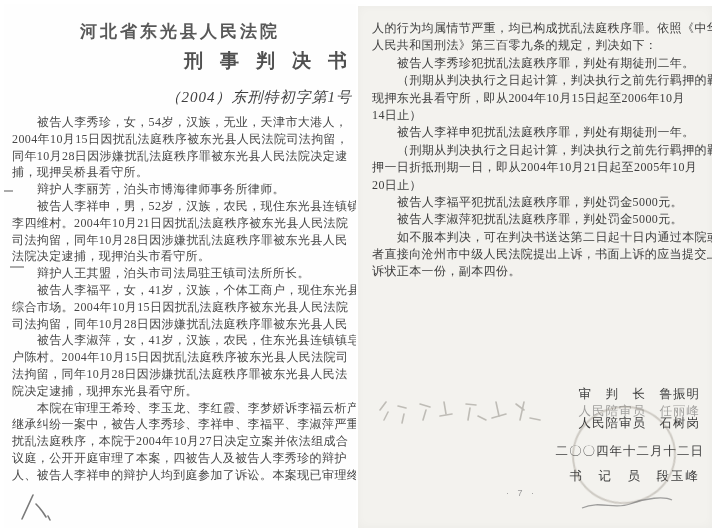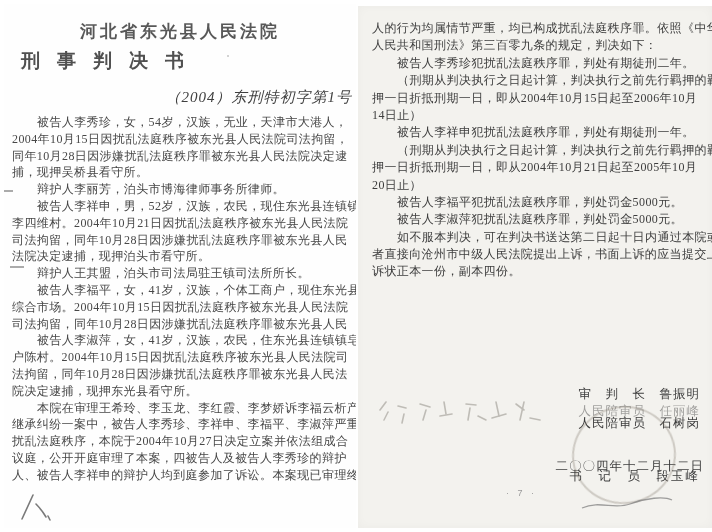--- a/index.html
+++ b/index.html
@@ -20,41 +20,41 @@
   .right-page{
     left:358px;top:6px;width:354px;height:522px;background:#f3f2ee;
     box-shadow:inset 0 0 10px rgba(0,0,0,.03);
   }
   .court-header{
     position:absolute;top:16px;left:0;width:100%;text-align:center;
     font-size:17px;letter-spacing:3px;color:#585858;font-weight:bold;
     filter:blur(.3px);white-space:nowrap;
   }
   .doc-title{
-    position:absolute;top:44px;left:0;width:100%;text-align:left;
+    position:absolute;top:44px;left:8px;width:100%;text-align:right;
     font-size:19px;letter-spacing:17px;text-indent:17px;color:#505050;font-weight:bold;
     filter:blur(.35px);white-space:nowrap;
   }
   .case-number{
     position:absolute;top:84px;right:4px;font-size:15px;color:#3f3f3f;
     letter-spacing:1px;white-space:nowrap;font-style:italic;
   }
   .body-l{position:absolute;top:110px;left:8px;width:342px;color:#474747;filter:blur(.25px);}
   .body-l .ln{height:16.8px;line-height:16.8px;font-size:12px;letter-spacing:.4px;white-space:nowrap;}
   .body-r{position:absolute;top:14px;left:14px;width:338px;color:#3d3d3d;filter:blur(.15px);}
   .body-r .ln{height:17.4px;line-height:17.4px;font-size:12px;letter-spacing:.4px;white-space:nowrap;}
   .indent{padding-left:25px;}
   .sig-line{
     position:absolute;right:12px;font-size:12.5px;color:#3c3c3c;
     letter-spacing:1px;white-space:nowrap;filter:blur(.2px);
   }
   .sig-judge{top:380px;margin-left:17px;}
   .sig-assessor1{top:397px;opacity:.45;filter:blur(.7px);}
   .sig-assessor2{top:409px;text-align:right;}
-  .sig-date{top:437px;right:8px;margin-top:15px;}
+  .sig-date{top:437px;right:8px;}
   .sig-clerk{top:462px;letter-spacing:2px;}
   .seal{
     position:absolute;left:214px;top:400px;width:100px;height:94px;
     border:2px solid rgba(118,110,96,.30);border-radius:50%;
     transform:rotate(-8deg);filter:blur(.5px);
   }
   .stamp{position:absolute;left:16px;top:388px;opacity:.6;filter:blur(.6px);}
   .squiggle{position:absolute;left:222px;top:486px;opacity:.7;filter:blur(.3px);}
   .pageno{
     position:absolute;left:148px;top:482px;font-size:9px;color:#9a9a9a;
@@ -111,21 +111,21 @@
     <div class="stray-dash dash-a"></div>
     <div class="stray-dash dash-b"></div>
   </div>
 
   <div class="page right-page">
     <div class="body-r">
       <div class="ln">人的行为均属情节严重，均已构成扰乱法庭秩序罪。依照《中华</div>
       <div class="ln">人民共和国刑法》第三百零九条的规定，判决如下：</div>
       <div class="ln indent">被告人李秀珍犯扰乱法庭秩序罪，判处有期徒刑二年。</div>
       <div class="ln indent">（刑期从判决执行之日起计算，判决执行之前先行羁押的羁</div>
-      <div class="ln">押一日折抵刑期一日，即从2004年10月15日起至2006年10月</div>
+      <div class="ln">现押东光县看守所，即从2004年10月15日起至2006年10月</div>
       <div class="ln">14日止）</div>
       <div class="ln indent">被告人李祥申犯扰乱法庭秩序罪，判处有期徒刑一年。</div>
       <div class="ln indent">（刑期从判决执行之日起计算，判决执行之前先行羁押的羁</div>
       <div class="ln">押一日折抵刑期一日，即从2004年10月21日起至2005年10月</div>
       <div class="ln">20日止）</div>
       <div class="ln indent">被告人李福平犯扰乱法庭秩序罪，判处罚金5000元。</div>
       <div class="ln indent">被告人李淑萍犯扰乱法庭秩序罪，判处罚金5000元。</div>
       <div class="ln indent">如不服本判决，可在判决书送达第二日起十日内通过本院或</div>
       <div class="ln">者直接向沧州市中级人民法院提出上诉，书面上诉的应当提交上</div>
       <div class="ln">诉状正本一份，副本四份。</div>

